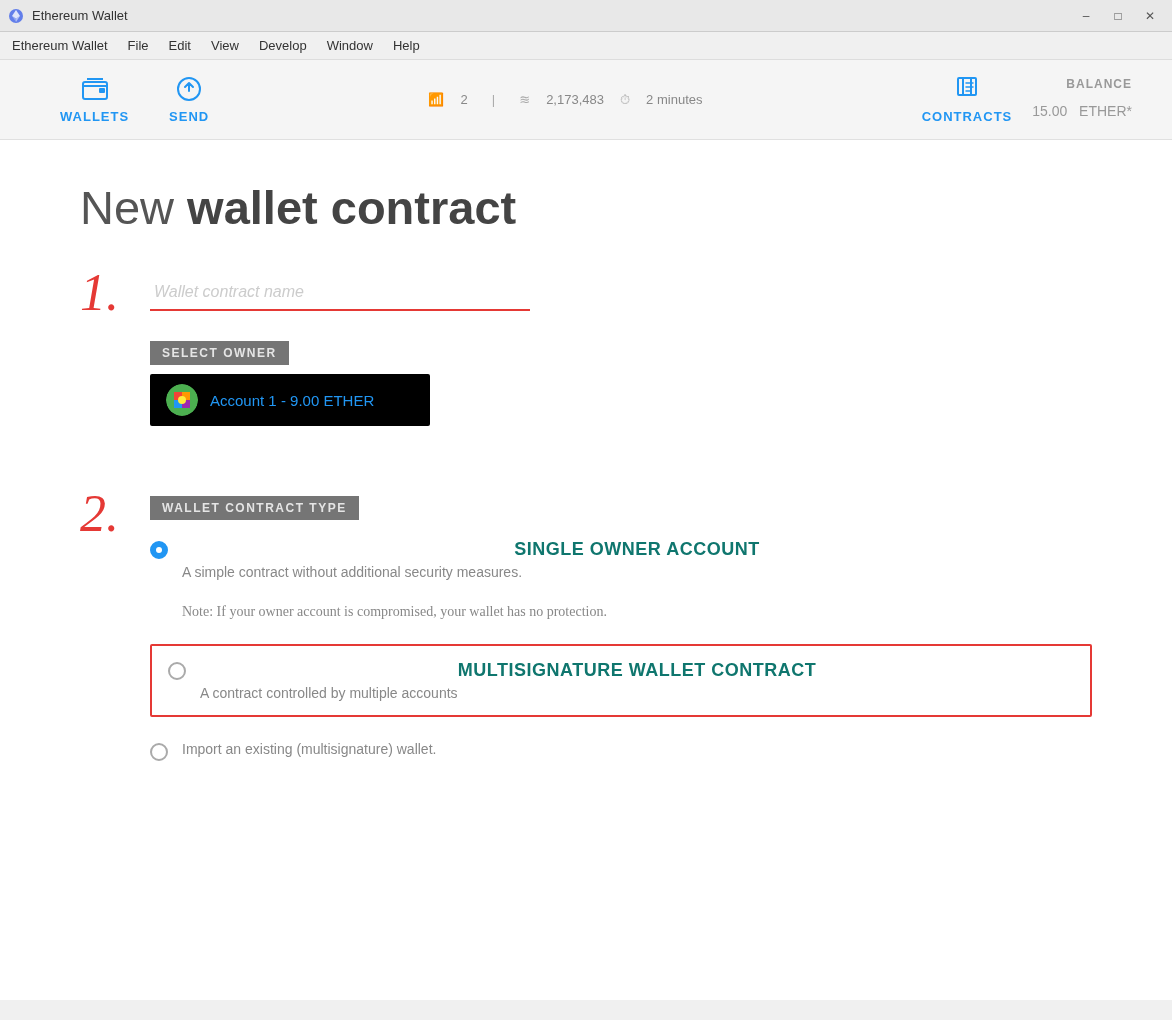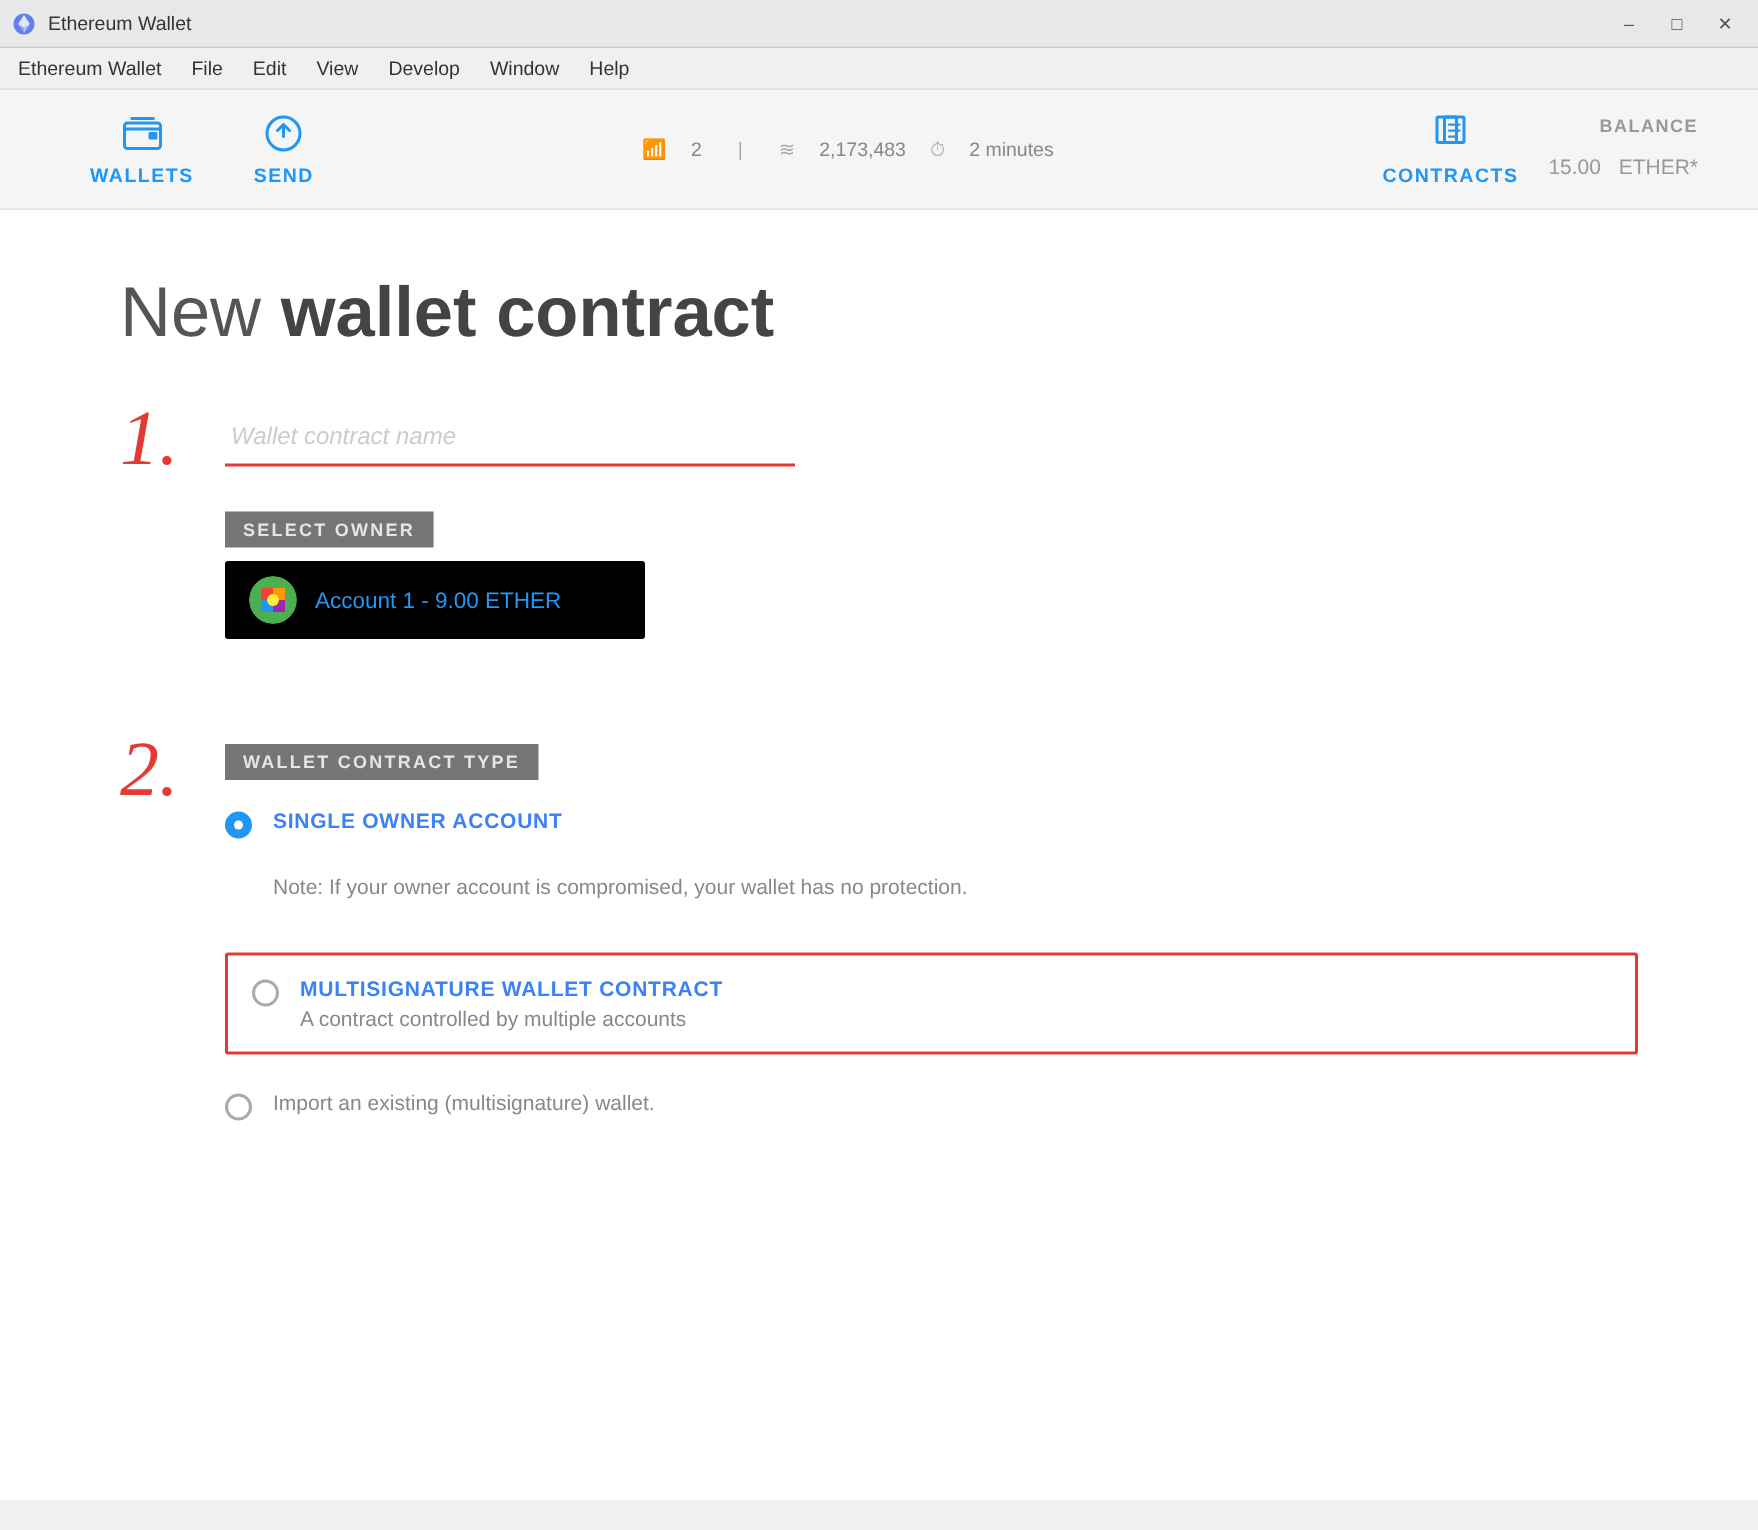--- a/index.html
+++ b/index.html
@@ -247,37 +247,39 @@
     }
     .radio-btn.selected::after {
       content: '';
       width: 6px;
       height: 6px;
       border-radius: 50%;
       background: white;
     }
     .radio-content { flex: 1; }
     .radio-title {
-      font-size: 14px;
+      font-size: 18px;
       font-weight: 700;
-      color: #3b82f6;
+      color: #0f766e;
       letter-spacing: 0.5px;
       text-transform: uppercase;
       margin-bottom: 4px;
+      text-align: center;
     }
     .radio-desc {
       font-size: 14px;
       color: #888;
     }
 
     .note-text {
       font-size: 14px;
       color: #888;
-      margin-bottom: 36px;
+      margin-bottom: 24px;
       margin-left: 32px;
+      font-family: Liberation Serif, serif;
     }
 
     
     .multisig-box {
       border: 2px solid #e53935;
       border-radius: 2px;
       padding: 14px 16px;
       margin-bottom: 24px;
       display: flex;
       align-items: flex-start;
@@ -413,20 +415,21 @@
 
       
       <div class="section-label">WALLET CONTRACT TYPE</div>
 
       <div class="wallet-type-section">
 
         <div class="radio-option">
           <div class="radio-btn selected"></div>
           <div class="radio-content">
             <div class="radio-title">SINGLE OWNER ACCOUNT</div>
+            <div class="radio-desc">A simple contract without additional security measures.</div>
           </div>
         </div>
 
         <div class="note-text">Note: If your owner account is compromised, your wallet has no protection.</div>
 
         <div class="multisig-box">
           <div class="radio-btn" style="border-color:#aaa;"></div>
           <div class="radio-content">
             <div class="radio-title">MULTISIGNATURE WALLET CONTRACT</div>
             <div class="radio-desc">A contract controlled by multiple accounts</div>

